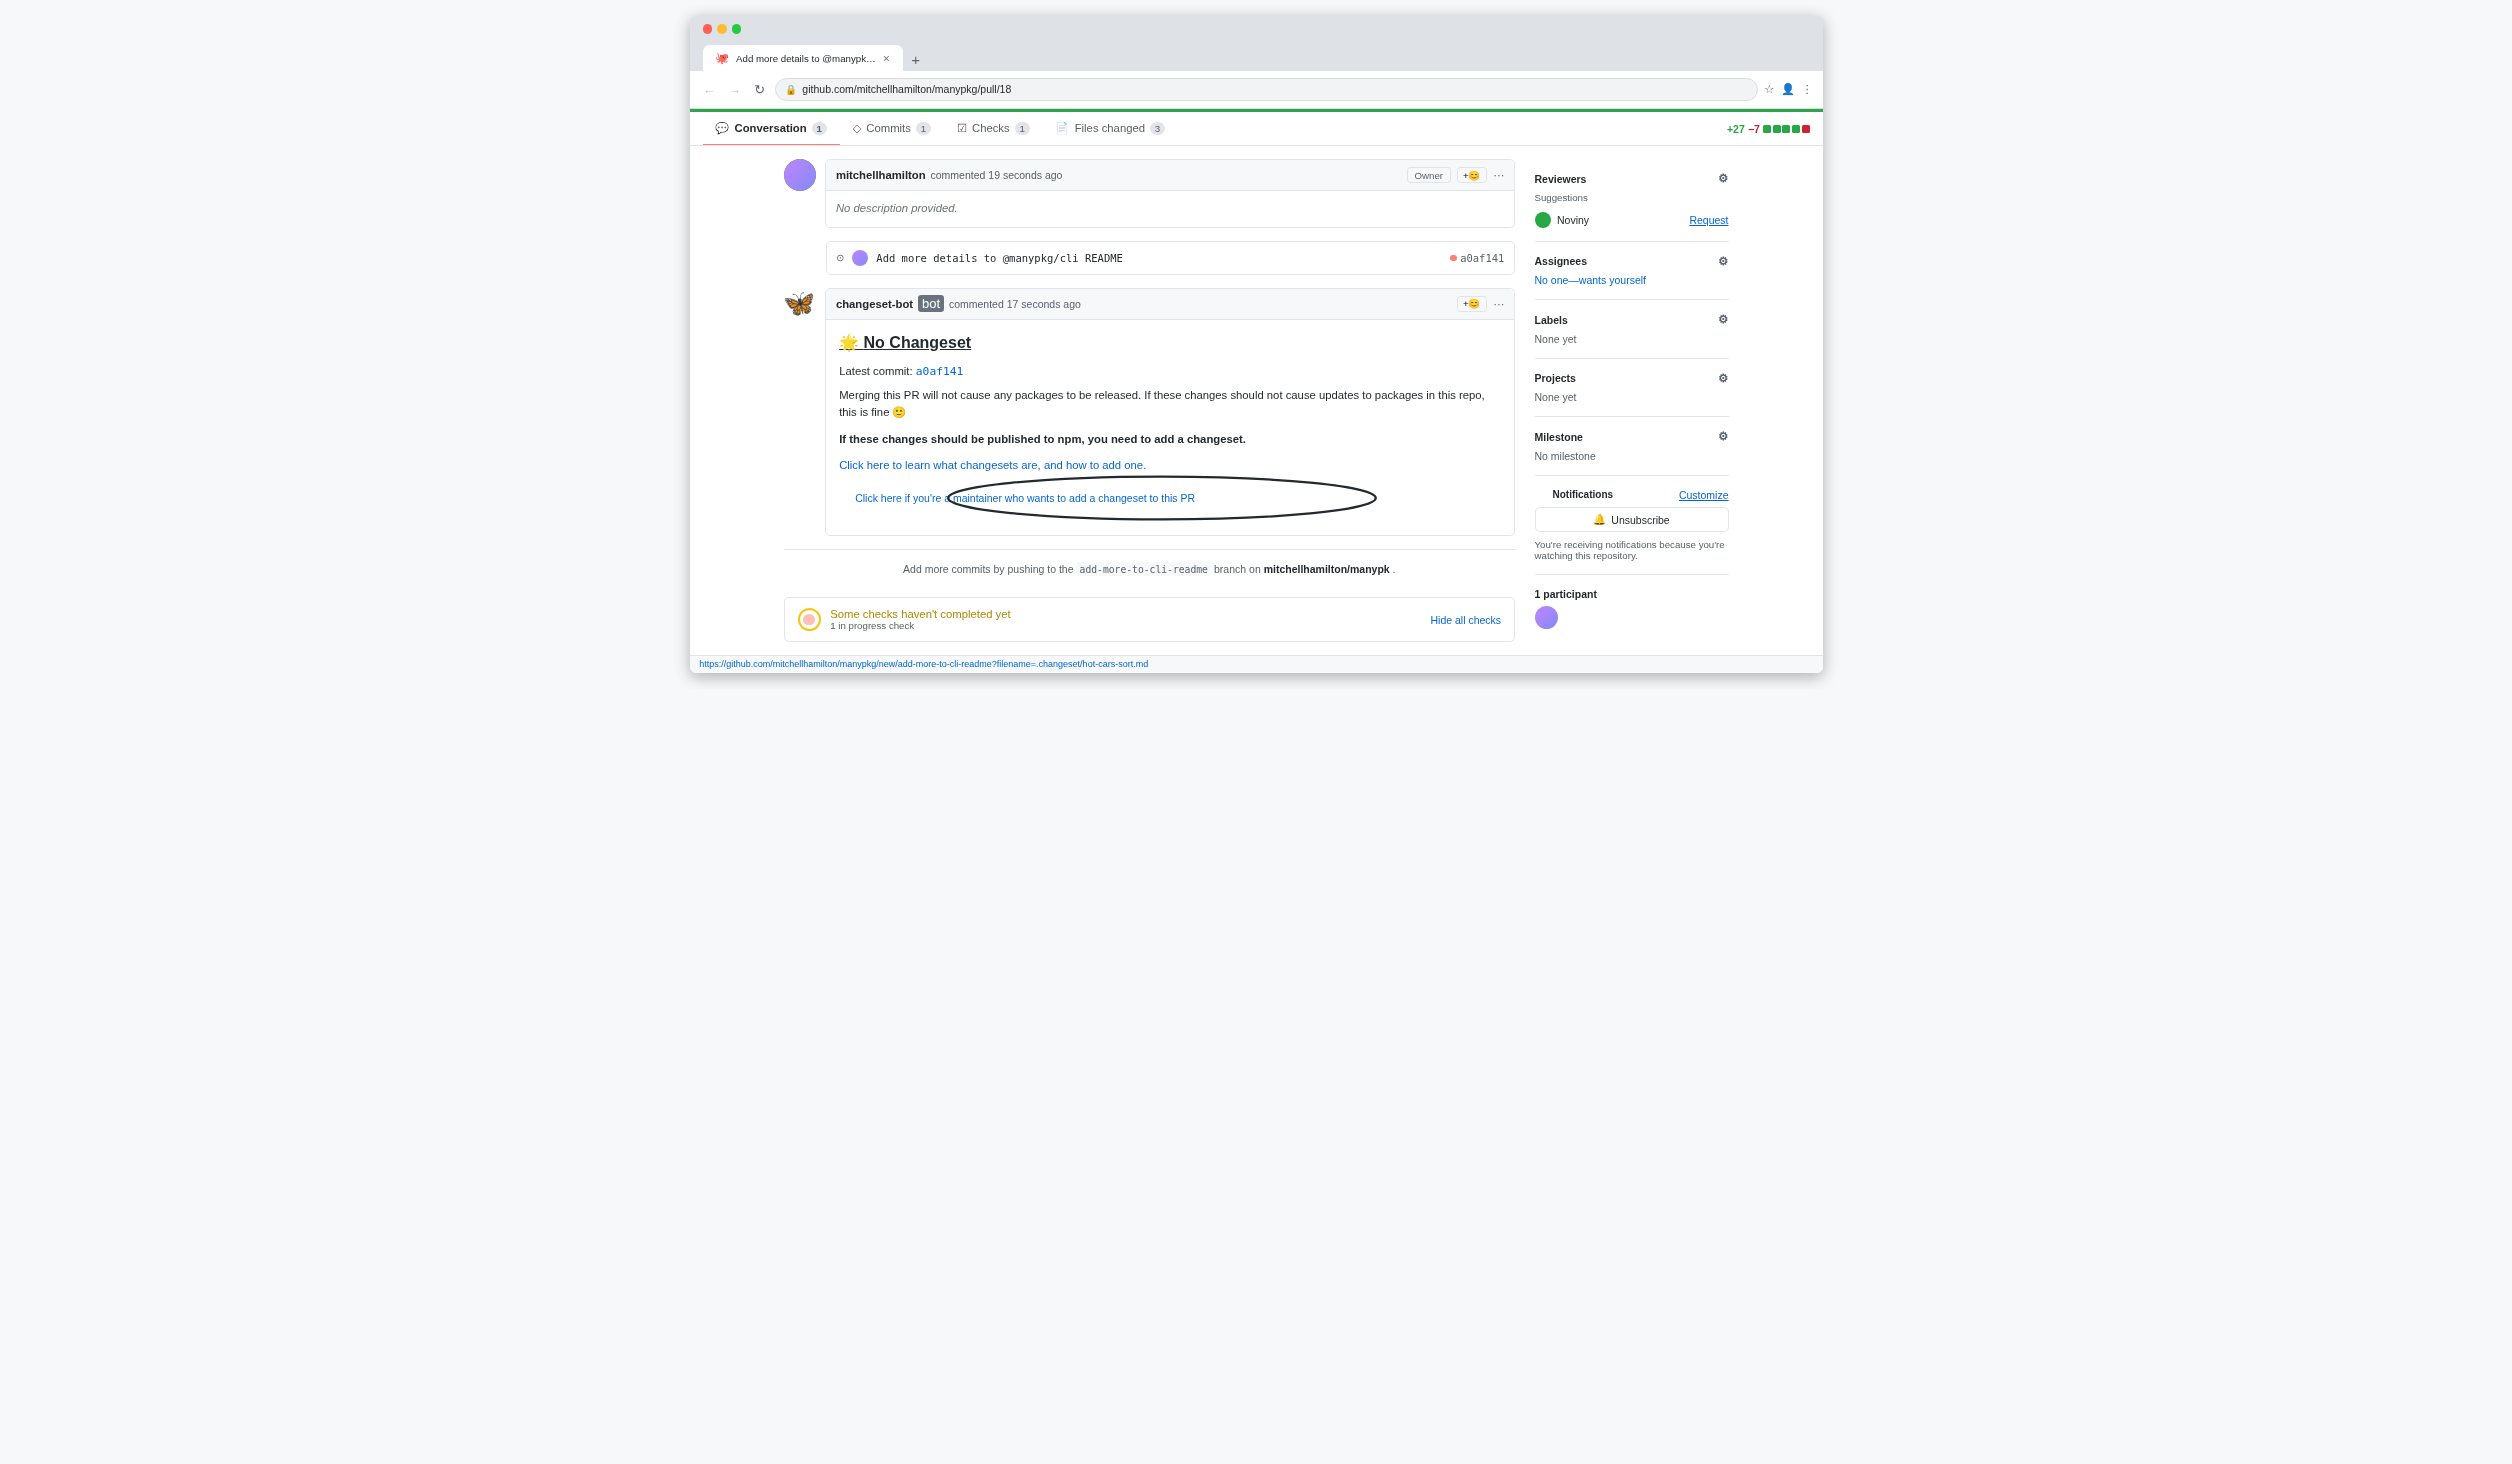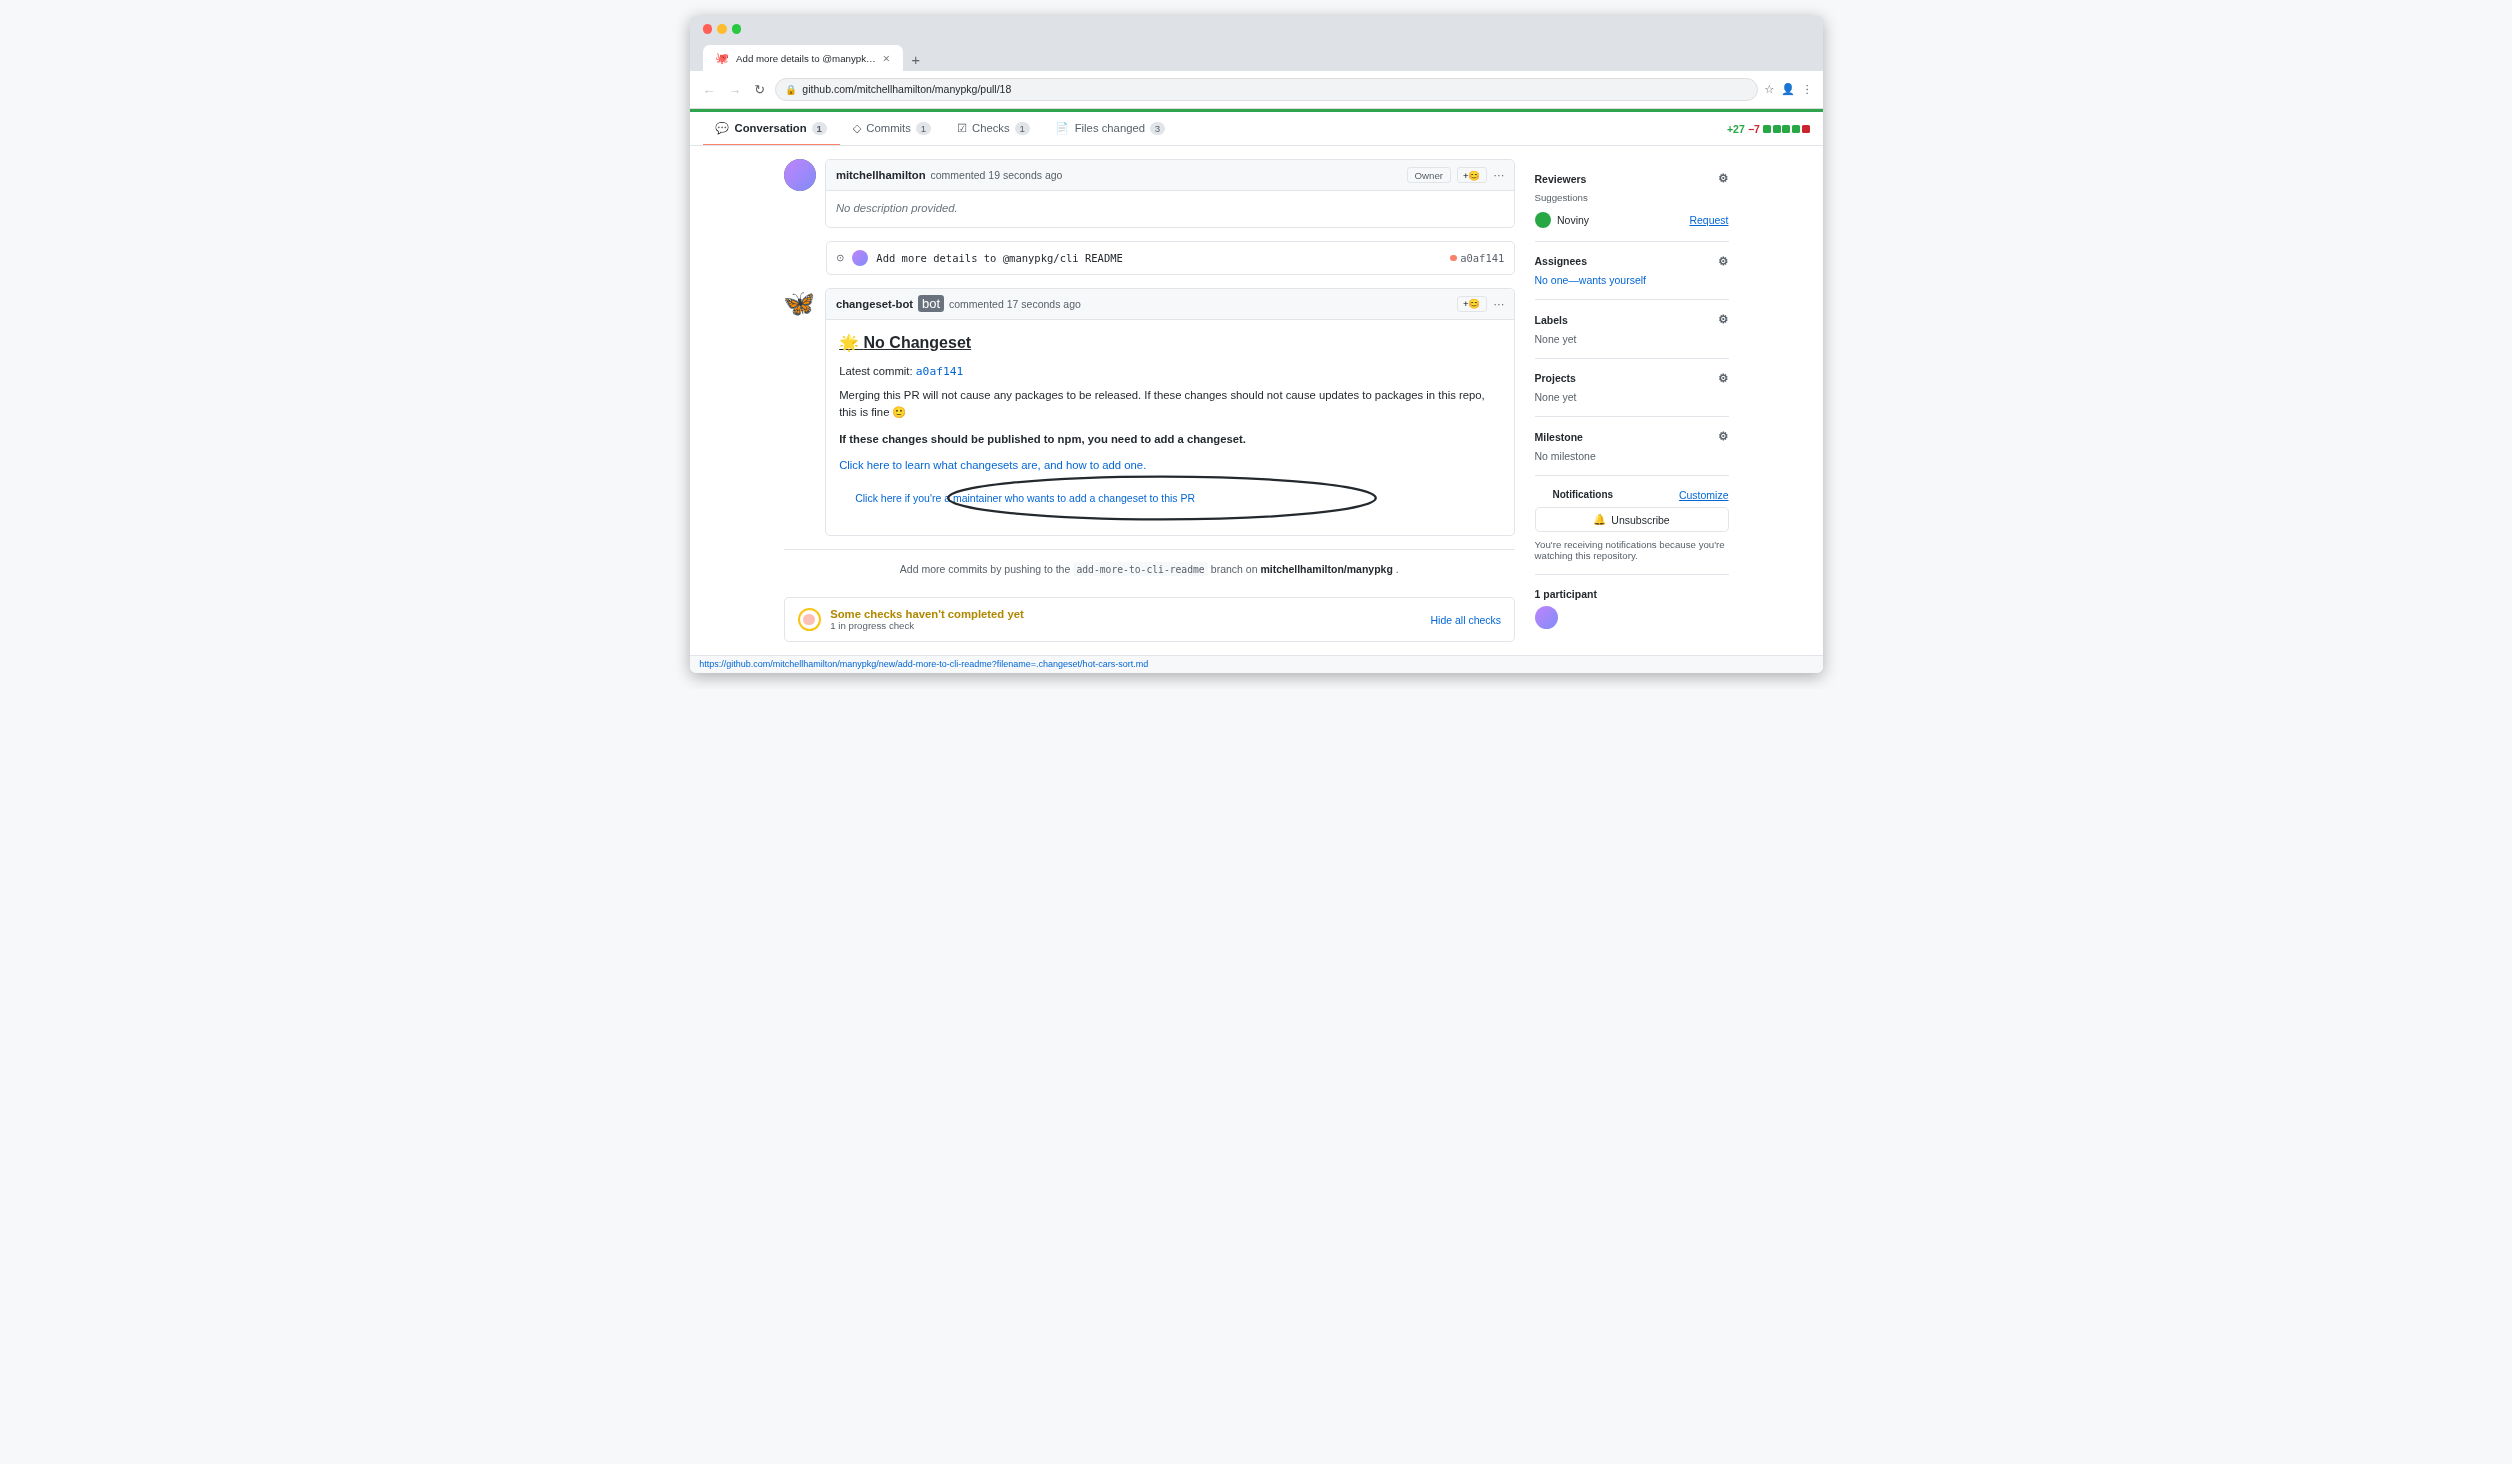--- a/index.html
+++ b/index.html
@@ -239,31 +239,31 @@
                 </div>
               </div>
             </div>
           </div>
         </div>
 
         <div class="push-notice">
           <span>Add more commits by pushing to the</span>
           <code>add-more-to-cli-readme</code>
           <span>branch on</span>
-          <strong>mitchellhamilton/manypkg</strong>
+          <strong>mitchellhamilton/manypk</strong>
           <span>.</span>
         </div>
 
         <div class="checks-box">
           <div class="checks-header">
             <div style="width:23px;height:23px;border-radius:50%;border:2.4px solid #f9c513;display:flex;align-items:center;justify-content:center;">
               <div style="width:11.3px;height:11.3px;border-radius:50%;background:#f9826c;opacity:0.5;"></div>
             </div>
             <div>
-              <div style="font-weight:700;color:#b08800;font-size:11.3px;">Some checks haven't completed yet</div>
+              <div style="font-weight:400;color:#b08800;font-size:11.3px;">Some checks haven't completed yet</div>
               <div style="font-size:9.7px;color:#586069;">1 in progress check</div>
             </div>
             <button class="hide-checks-btn">Hide all checks</button>
           </div>
         </div>
 
       </div>
 
       <div class="sidebar">
 

